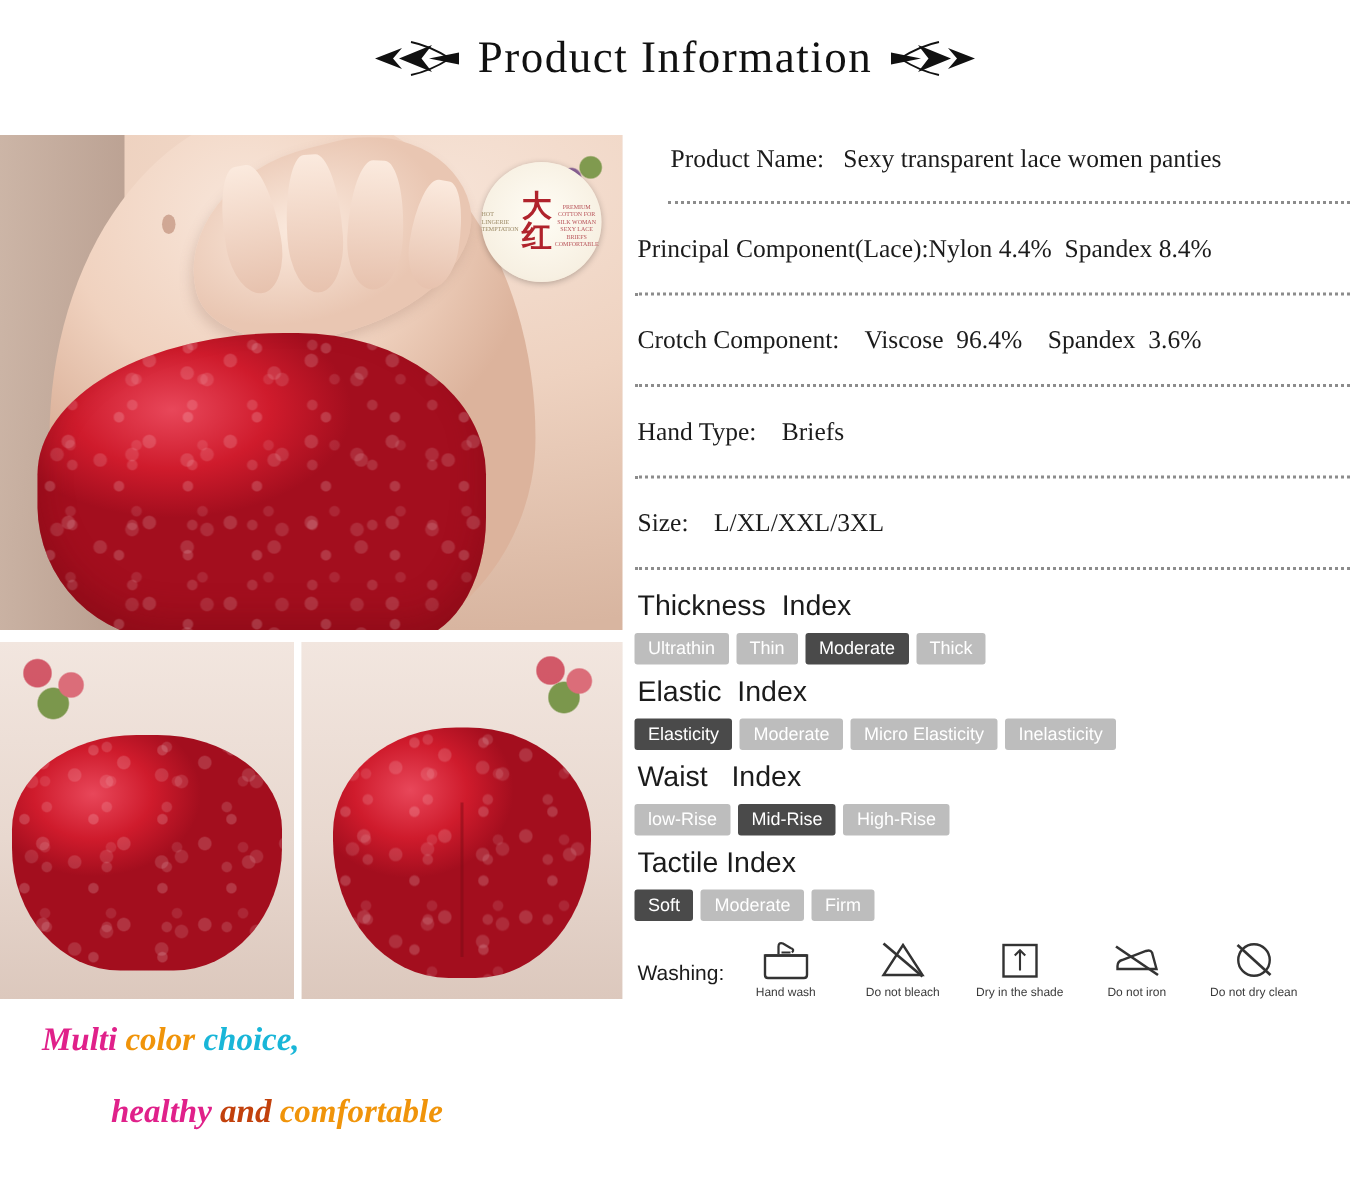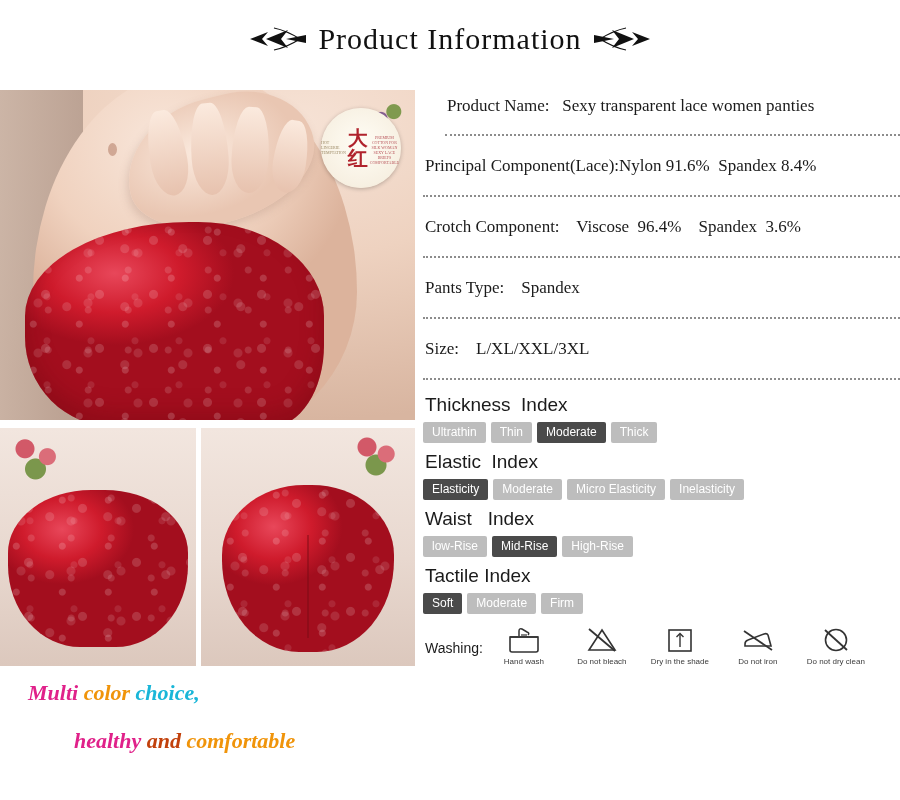--- a/index.html
+++ b/index.html
@@ -298,23 +298,23 @@
       </div>
       <div class="line2">
         <span style="color:#e0218a">healthy </span><span style="color:#c2410c">and </span><span style="color:#f0940a">comfortable</span>
       </div>
     </div>
   </div>
 
   <div id="right">
 
     <div class="spec-row">Product Name:   Sexy transparent lace women panties</div>
-    <div class="spec-row">Principal Component(Lace):Nylon 91.6%  Spandex 8.4%</div>
+    <div class="spec-row">Principal Component(Lace):Nylon 4.4%  Spandex 8.4%</div>
     <div class="spec-row">Crotch Component:    Viscose  96.4%    Spandex  3.6%</div>
-    <div class="spec-row">Pants Type:    Spandex</div>
+    <div class="spec-row">Hand Type:    Briefs</div>
     <div class="spec-row">Size:    L/XL/XXL/3XL</div>
 
     <div id="indexes">
 
       <div class="idx-title">Thickness  Index</div>
       <div class="chips">
         <span class="chip">Ultrathin</span>
         <span class="chip">Thin</span>
         <span class="chip active">Moderate</span>
         <span class="chip">Thick</span>

